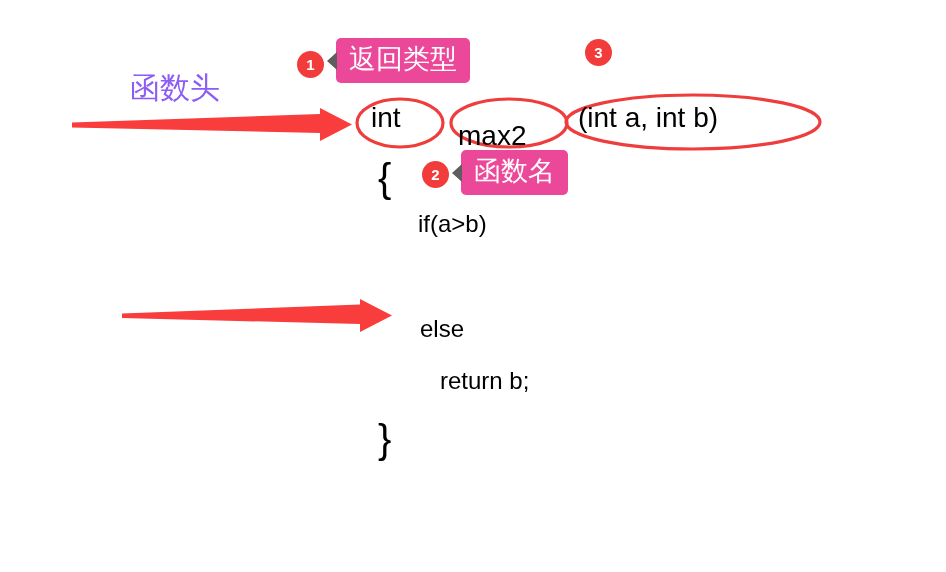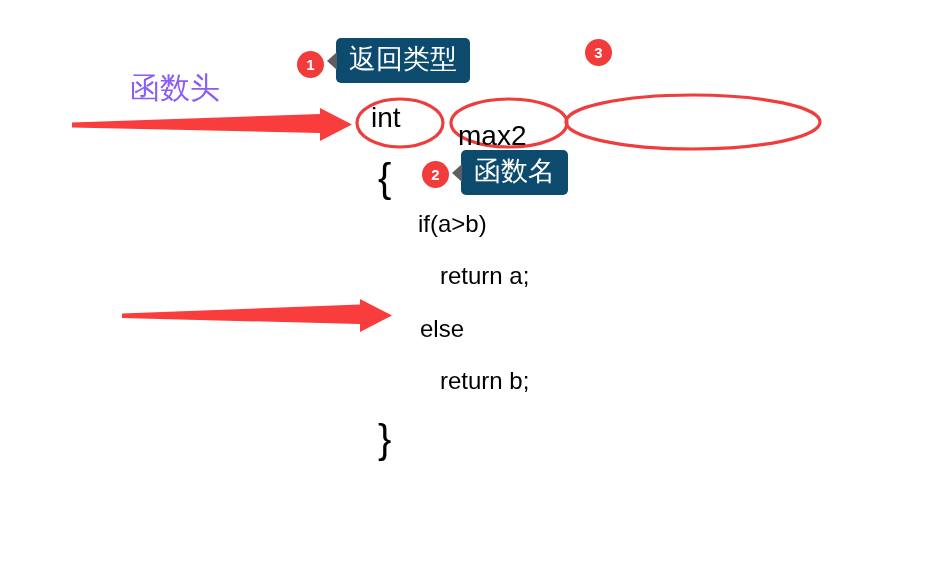--- a/index.html
+++ b/index.html
@@ -61,21 +61,21 @@
     display: flex;
     align-items: center;
     justify-content: center;
     line-height: 1;
     z-index: 6;
   }
 
   
   .callout {
     position: absolute;
-    background: #0c4a6e;
+    background: #ec4899;
     color: #ffffff;
     border-radius: 5px;
     font-size: 27px;
     font-weight: 400;
     padding: 8px 13px 10px 13px;
     white-space: nowrap;
     line-height: 1;
     z-index: 5;
     font-family: "Liberation Sans", "DejaVu Sans", sans-serif;
   }
@@ -140,26 +140,26 @@
 
   <div class="badge" style="left:585px; top:39px;">3</div>
 
   <div class="badge" style="left:422px; top:161px;">2</div>
   <div class="callout" style="left:461px; top:150px;">函数名</div>
 
   <div class="code-line sig" style="left:371px; top:104px;">int</div>
 
   <div class="code-line sig" style="left:458px; top:122px;">max2</div>
 
+  <div class="code-line sig" style="left:578px; top:104px;">(int a, int b)</div>
 
   <div class="code-line brace" style="left:378px; top:158px;">{</div>
 
   <div class="code-line body-line" style="left:418px; top:212px;">if(a&gt;b)</div>
 
-  <div class="code-line body-line" style="left:440px; top:264px;">return a;</div>
 
   <div class="code-line body-line" style="left:420px; top:317px;">else</div>
 
   <div class="code-line body-line" style="left:440px; top:369px;">return b;</div>
 
   <div class="code-line brace" style="left:378px; top:419px;">}</div>
 
 </div>
 
 </body></html>

